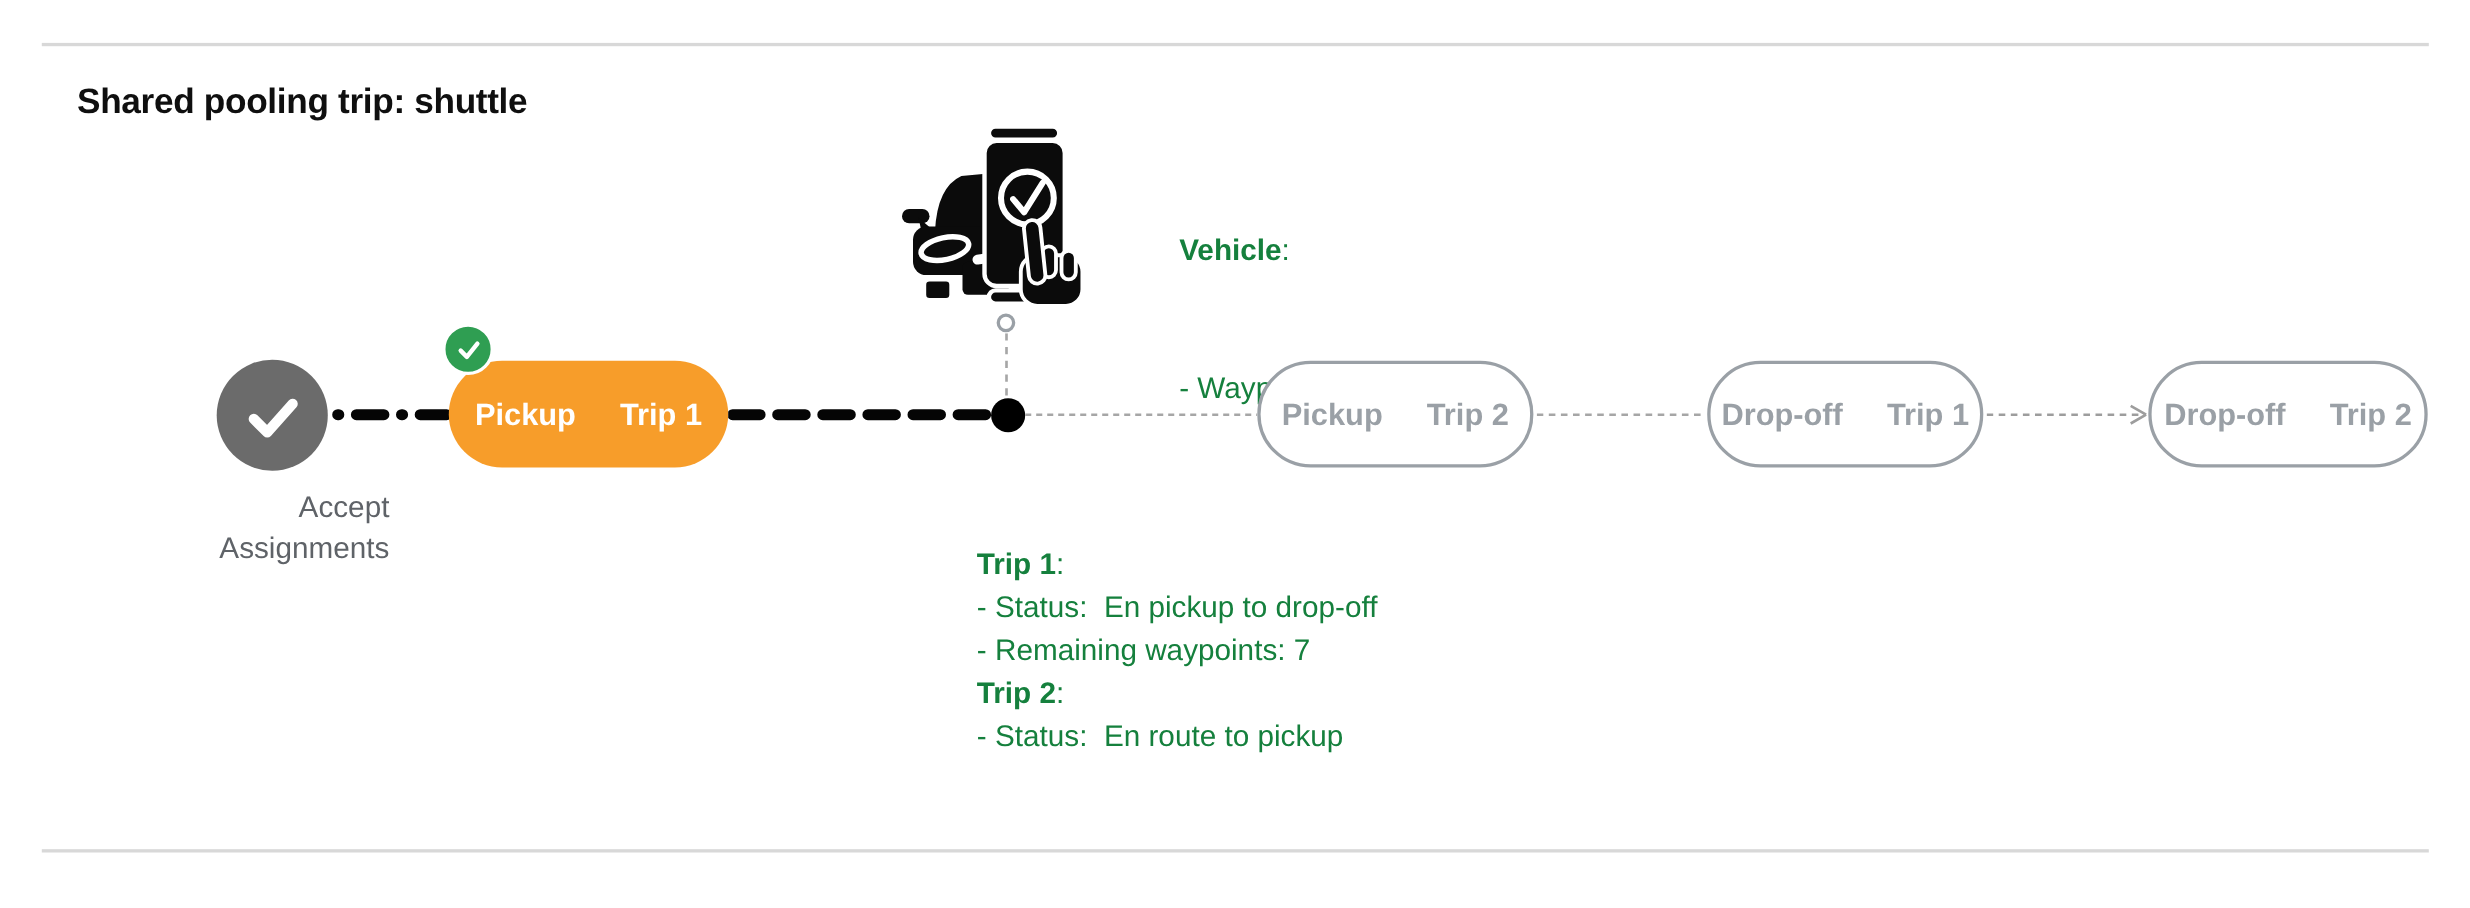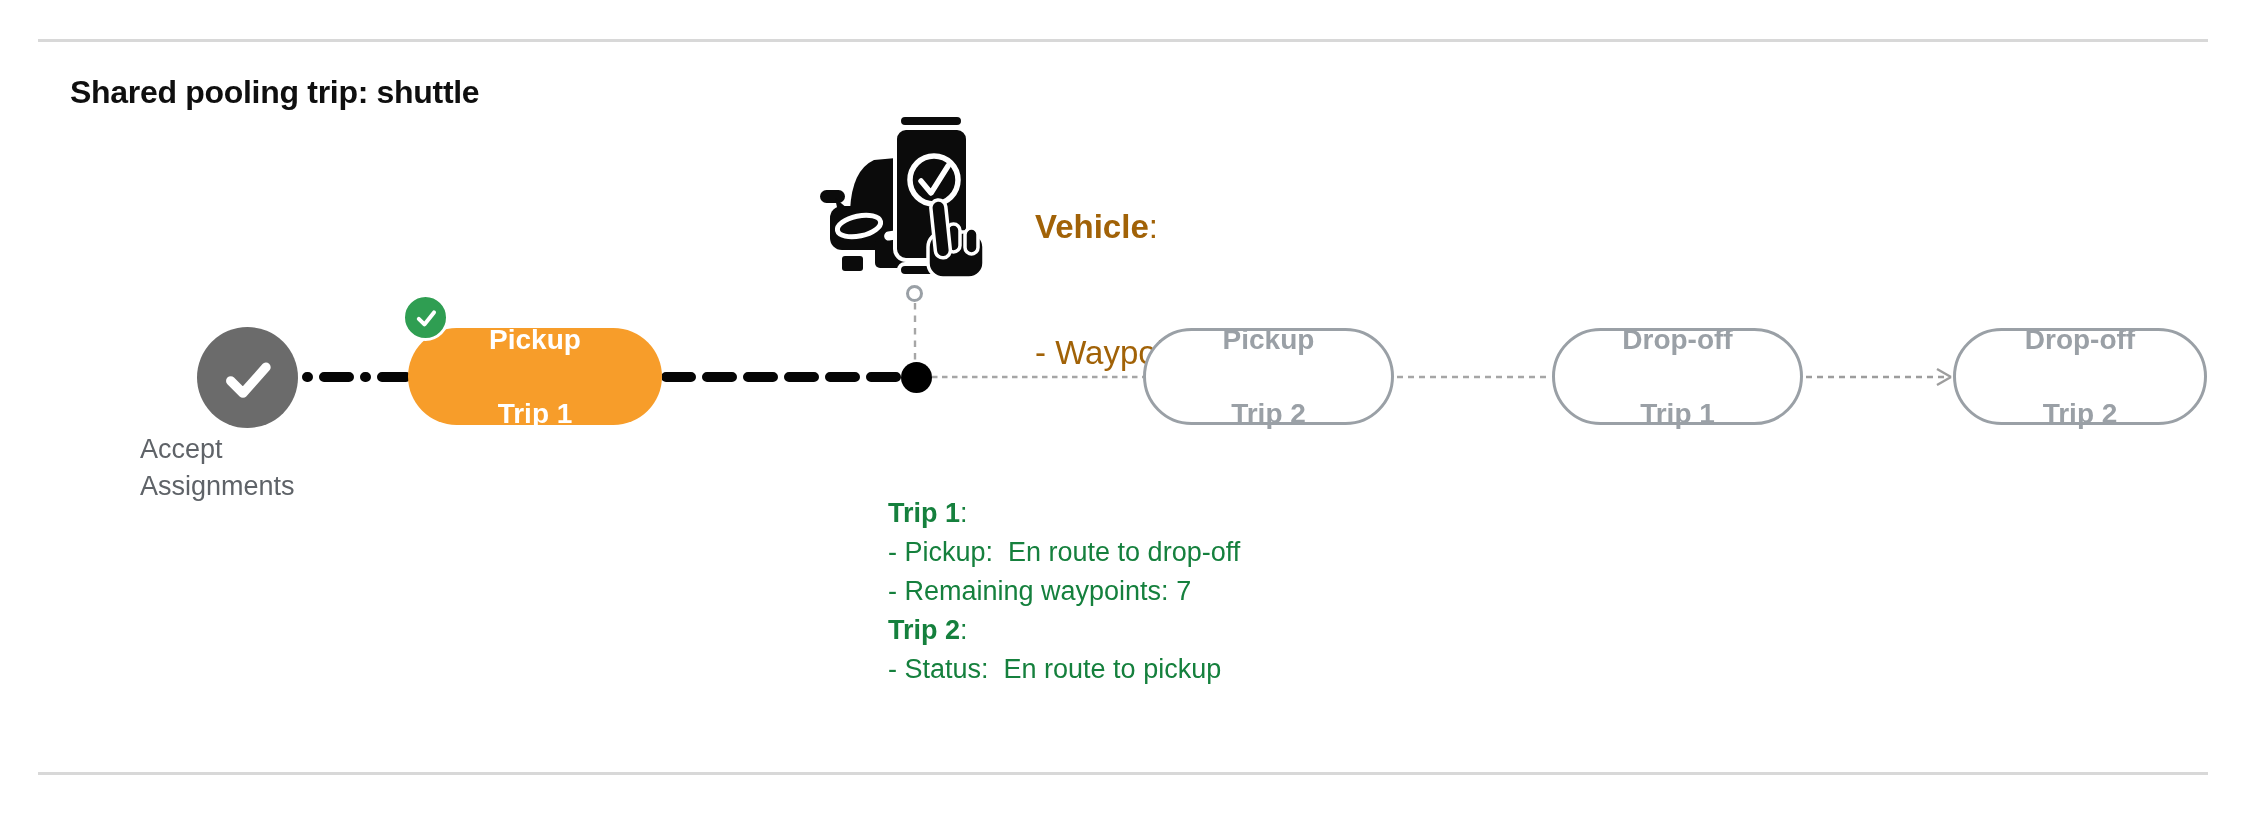--- a/index.html
+++ b/index.html
@@ -35,25 +35,25 @@
   
   #vehicle-icon {
     position: absolute;
     left: 820px;
     top: 108px;
     width: 175px;
     height: 180px;
   }
   #vehicle-info {
     position: absolute;
-    left: 1035px;
+    left: 1072px;
     top: 122px;
-    font-size: 33px;
+    font-size: 27px;
     line-height: 42px;
-    color: #a16207;
+    color: #15803d;
     white-space: pre-wrap;
   }
   .bold-label { font-weight: 700; }
 
   #vehicle-anchor-circle {
     position: absolute;
     left: 906px;
     top: 285px;
     width: 17px;
     height: 17px;
@@ -72,36 +72,36 @@
     height: 101px;
     border-radius: 50%;
     background: #6b6b6b;
     display: flex;
     align-items: center;
     justify-content: center;
   }
   #accept-assignments-label {
     position: absolute;
     left: 140px;
-    top: 431px;
+    top: 443px;
     width: 214px;
-    text-align: left;
+    text-align: right;
     font-size: 27px;
     line-height: 37px;
     color: #5f6368;
   }
 
   
   .pill {
     position: absolute;
     top: 328px;
     height: 97px;
     border-radius: 49px;
     display: flex;
-    flex-direction: column;
+    flex-direction: row;
     align-items: center;
     justify-content: center;
     font-size: 28px;
     font-weight: 700;
     line-height: 34px;
     text-align: center;
     gap: 40px;
   }
   .pill-active {
     background: #f79d2a;
@@ -250,19 +250,19 @@
     <path d="M145,12 L131,4 M145,12 L131,20" fill="none" stroke="#9d9d9d" stroke-width="2.4"></path>
   </svg>
 
   <div id="node-dropoff-trip-2" class="pill pill-pending">
     <div>Drop-off</div>
     <div>Trip 2</div>
   </div>
 
   <div id="trip-info">
     <div class="line"><span class="bold-label">Trip 1</span><span>:</span></div>
-    <div class="line">- Pickup:  En route to drop-off</div>
+    <div class="line">- Status:  En pickup to drop-off</div>
     <div class="line">- Remaining waypoints: 7</div>
     <div class="line"><span class="bold-label">Trip 2</span><span>:</span></div>
     <div class="line">- Status:  En route to pickup</div>
   </div>
 
 </div>
 
 </body></html>

